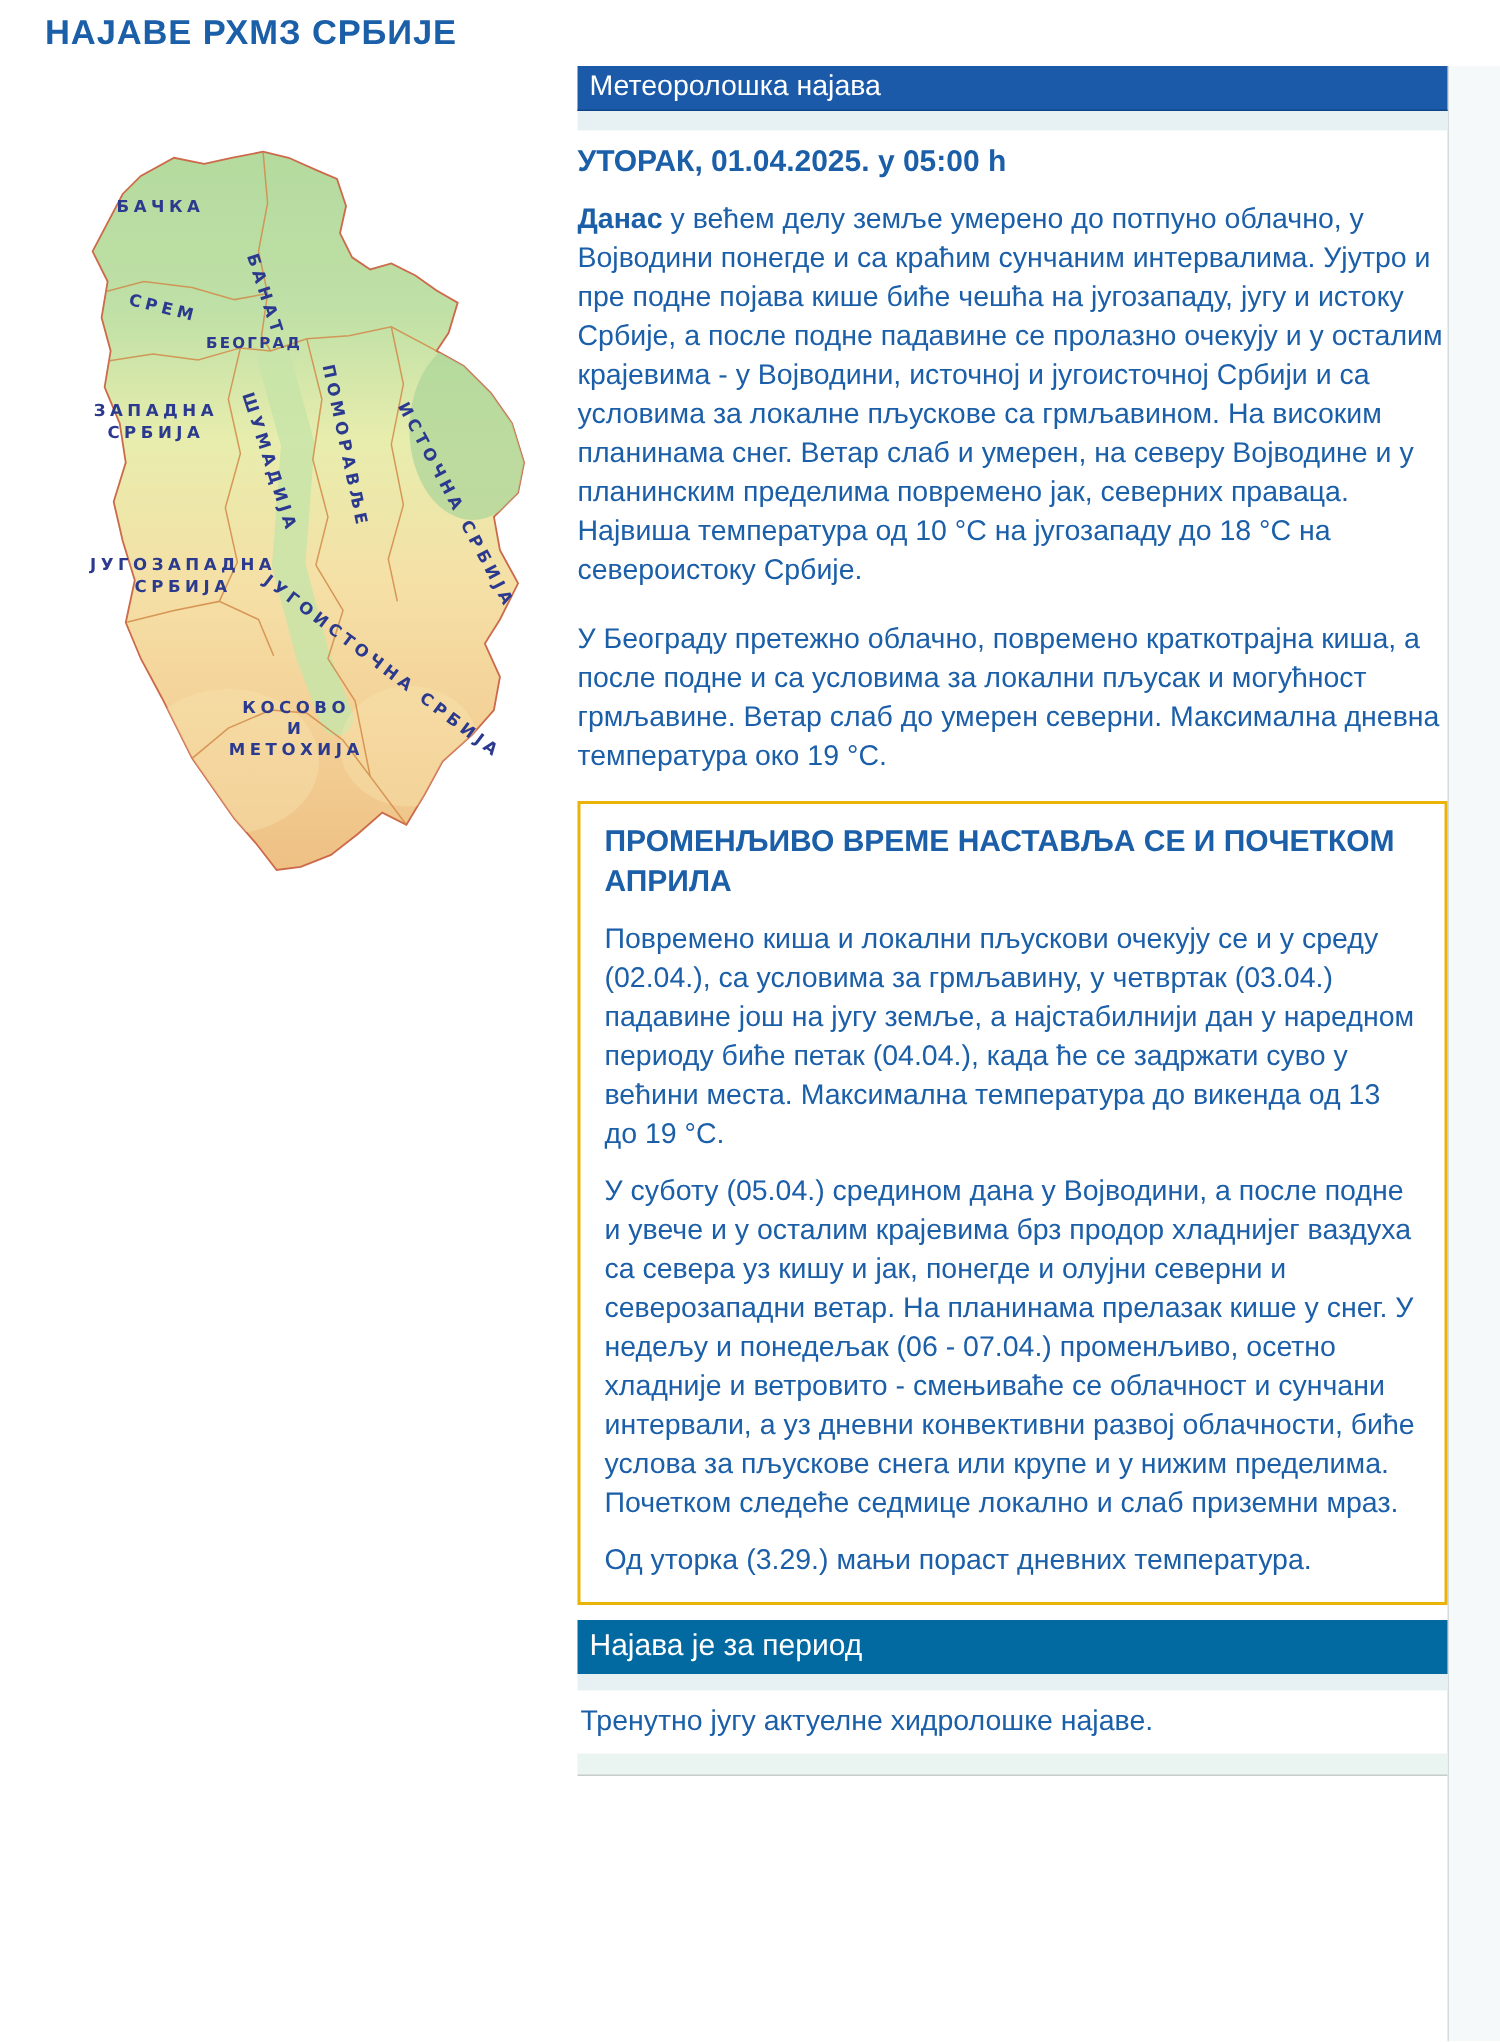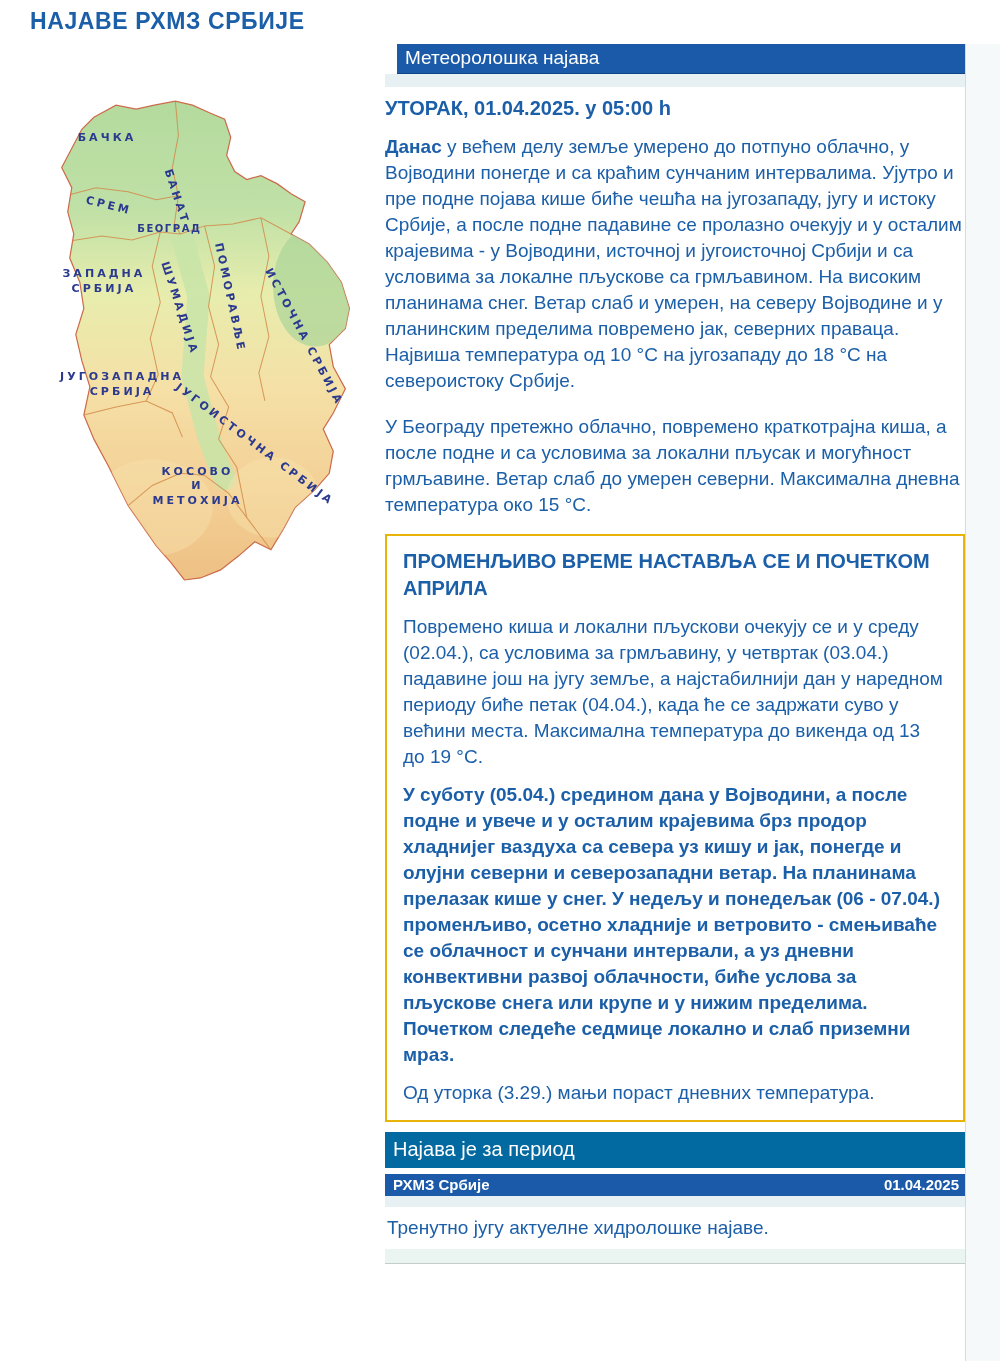--- a/index.html
+++ b/index.html
@@ -11,38 +11,38 @@
   }
   .left-col{position:absolute;left:30px;top:8px;width:345px;}
   .page-title{
     font-size:23px;font-weight:bold;color:#1c5fa9;letter-spacing:.6px;margin:0;
   }
   .map-wrap{margin-top:40px;}
 
   .right-col{position:absolute;left:385px;top:44px;width:580px;}
   .bar{
     background:#1a5aa8;color:#ffffff;font-size:19px;
-    padding:3px 8px 4px 8px;border-bottom:1px solid #0f4486;margin-left:12px;
+    padding:3px 8px 4px 8px;border-bottom:1px solid #0f4486;
   }
   .strip{height:13px;background:#e7f1f3;}
   .strip.small{height:11px;}
   .date-heading{
     margin:10px 0 0 0;font-size:20px;font-weight:bold;color:#1c5fa9;
   }
   .body-text{color:#1c5fa9;font-size:19px;line-height:26px;}
   p.body-text{margin:14px 0 0 0;}
   p.body-text.second{margin-top:20px;}
   .outlook-box{
     margin-top:16px;border:2px solid #eab308;padding:12px 16px 14px 16px;
   }
   .outlook-title{
     margin:0;font-size:20px;line-height:27px;font-weight:bold;color:#1c5fa9;
   }
   .outlook-box p{margin:12px 0 0 0;}
-  .bold-para{font-weight:bold;}
+  .bold-para{font-weight:normal;}
 
   .period-bar{
     margin-top:10px;background:#0369a1;color:#fff;padding:4px 8px 6px 8px;
   }
   .period-line1{font-size:20px;line-height:26px;}
   .period-line2{font-size:25px;line-height:30px;font-weight:bold;margin-left:-4px;white-space:pre-wrap;}
 
   .footer-bar{
     margin-top:6px;background:#1a5aa8;color:#fff;font-size:15px;font-weight:bold;
     display:flex;justify-content:space-between;align-items:center;
@@ -146,35 +146,31 @@
 
   <div class="bar">
     <span>Метеоролошка најава</span>
   </div>
   <div class="strip"></div>
 
   <h2 class="date-heading">УТОРАК, 01.04.2025. у 05:00 h</h2>
 
   <p class="body-text"><b>Данас</b><span> у већем делу земље умерено до потпуно облачно, у Војводини понегде и са краћим сунчаним интервалима. Ујутро и пре подне појава кише биће чешћа на југозападу, југу и истоку Србије, а после подне падавине се пролазно очекују и у осталим крајевима - у Војводини, источној и југоисточној Србији и са условима за локалне пљускове са грмљавином. На високим планинама снег. Ветар слаб и умерен, на северу Војводине и у планинским пределима повремено јак, северних праваца. Највиша температура од 10 °C на југозападу до 18 °C на североистоку Србије.</span></p>
 
-  <p class="body-text second">У Београду претежно облачно, повремено краткотрајна киша, а после подне и са условима за локални пљусак и могућност грмљавине. Ветар слаб до умерен северни. Максимална дневна температура око 15 °C.</p>
+  <p class="body-text second">У Београду претежно облачно, повремено краткотрајна киша, а после подне и са условима за локални пљусак и могућност грмљавине. Ветар слаб до умерен северни. Максимална дневна температура око 19 °C.</p>
 
   <div class="outlook-box">
     <h3 class="outlook-title">ПРОМЕНЉИВО ВРЕМЕ НАСТАВЉА СЕ И ПОЧЕТКОМ АПРИЛА</h3>
     <p class="body-text">Повремено киша и локални пљускови очекују се и у среду (02.04.), са условима за грмљавину, у четвртак (03.04.) падавине још на југу земље, а најстабилнији дан у наредном периоду биће петак (04.04.), када ће се задржати суво у већини места. Максимална температура до викенда од 13 до 19 °C.</p>
     <p class="body-text bold-para">У суботу (05.04.) средином дана у Војводини, а после подне и увече и у осталим крајевима брз продор хладнијег ваздуха са севера уз кишу и јак, понегде и олујни северни и северозападни ветар. На планинама прелазак кише у снег. У недељу и понедељак (06 - 07.04.) променљиво, осетно хладније и ветровито - смењиваће се облачност и сунчани интервали, а уз дневни конвективни развој облачности, биће услова за пљускове снега или крупе и у нижим пределима. Почетком следеће седмице локално и слаб приземни мраз.</p>
     <p class="body-text">Од уторка (3.29.) мањи пораст дневних температура.</p>
   </div>
 
   <div class="period-bar">
     <div class="period-line1">Најава је за период</div>
   </div>
 
-  <div class="footer-bar">
-    <span>РХМЗ Србије</span>
-    <span>01.04.2025</span>
-  </div>
   <div class="strip small"></div>
 
   <p class="hydro-note">Тренутно југу актуелне хидролошке најаве.</p>
 
   <div class="bottom-strip"></div>
 </div>
 
 </body></html>

